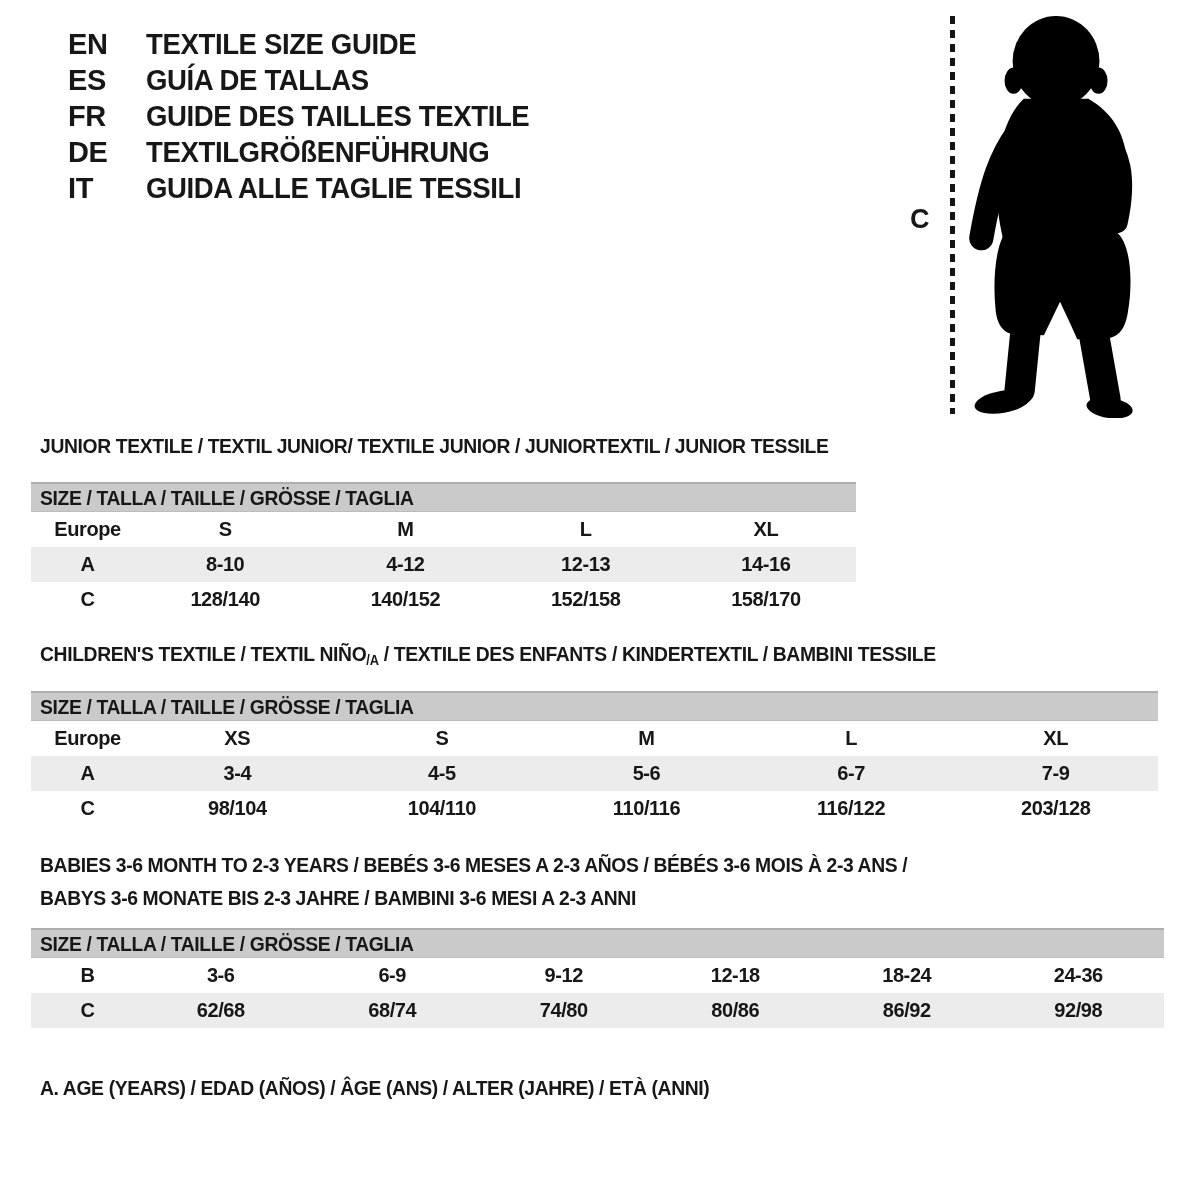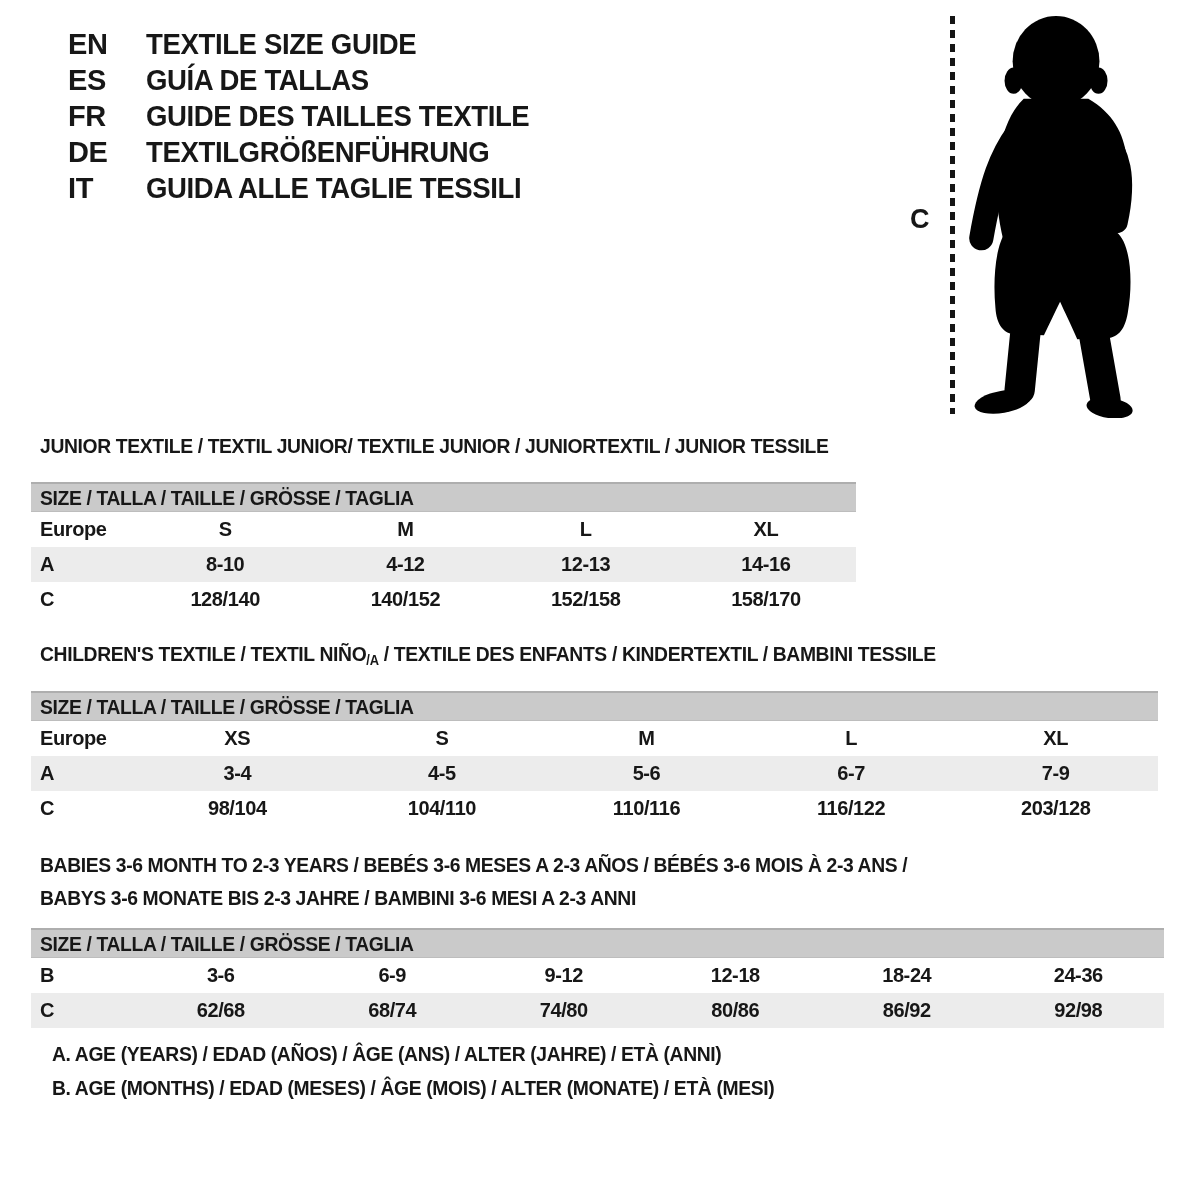--- a/index.html
+++ b/index.html
@@ -29,26 +29,26 @@
   .sub{font-size:14px;vertical-align:-4px;letter-spacing:-0.2px;}
 
   
   .table{left:31px;}
   .size-bar{height:30px;background:#cacaca;border-top:2px solid #aeaeae;border-bottom:1px solid #bdbdbd;
     box-sizing:border-box;display:flex;align-items:center;padding-left:9px;font-size:21px;}
   .trow{display:grid;height:35px;align-items:center;font-size:20px;}
   .cols4{grid-template-columns:104px repeat(4,1fr);}
   .cols5{grid-template-columns:104px repeat(5,1fr);}
   .cols6{grid-template-columns:104px repeat(6,1fr);}
-  .trow .lbl{padding-left:9px;text-align:left;}
+  .trow .lbl{padding-left:9px;text-align:center;}
   .trow span{text-align:center;}
   .shade{background:#ececec;}
 
   
-  .legend{left:40px;top:1037px;margin-left:12px;}
+  .legend{left:40px;top:1071px;}
   .legend-line{height:34px;line-height:34px;font-size:21px;}
 </style>
 </head>
 <body>
 
 <div class="abs lang-block">
   <div class="lang-row">
     <span class="lang-code">EN</span>
     <span class="cx95">TEXTILE SIZE GUIDE</span>
   </div>
@@ -176,16 +176,13 @@
     <span>80/86</span>
     <span>86/92</span>
     <span>92/98</span>
   </div>
 </div>
 
 <div class="abs legend">
   <div class="legend-line">
     <span class="cx">A. AGE (YEARS) / EDAD (AÑOS) / ÂGE (ANS) / ALTER (JAHRE) / ETÀ (ANNI)</span>
   </div>
-  <div class="legend-line">
-    <span class="cx">B. AGE (MONTHS) / EDAD (MESES) / ÂGE (MOIS) / ALTER (MONATE) / ETÀ (MESI)</span>
-  </div>
 </div>
 
 </body></html>

